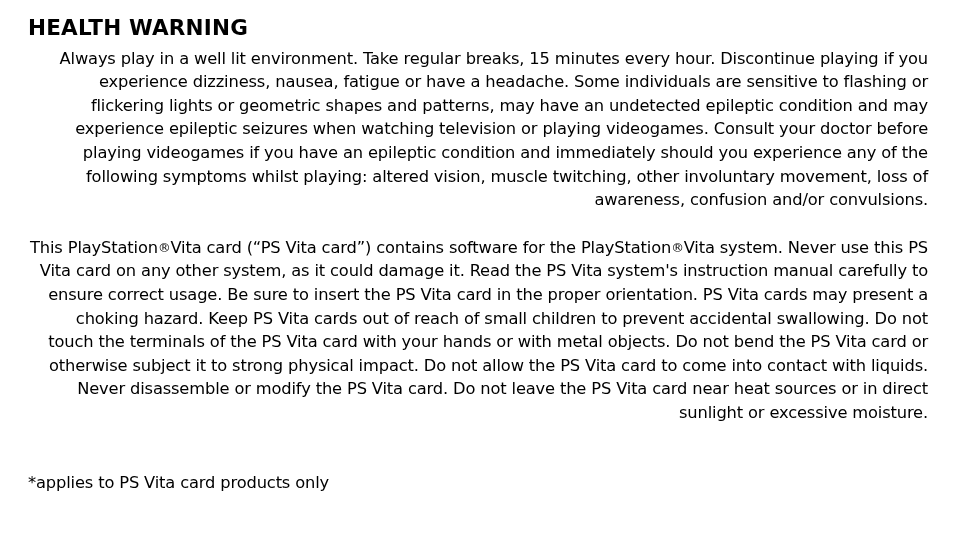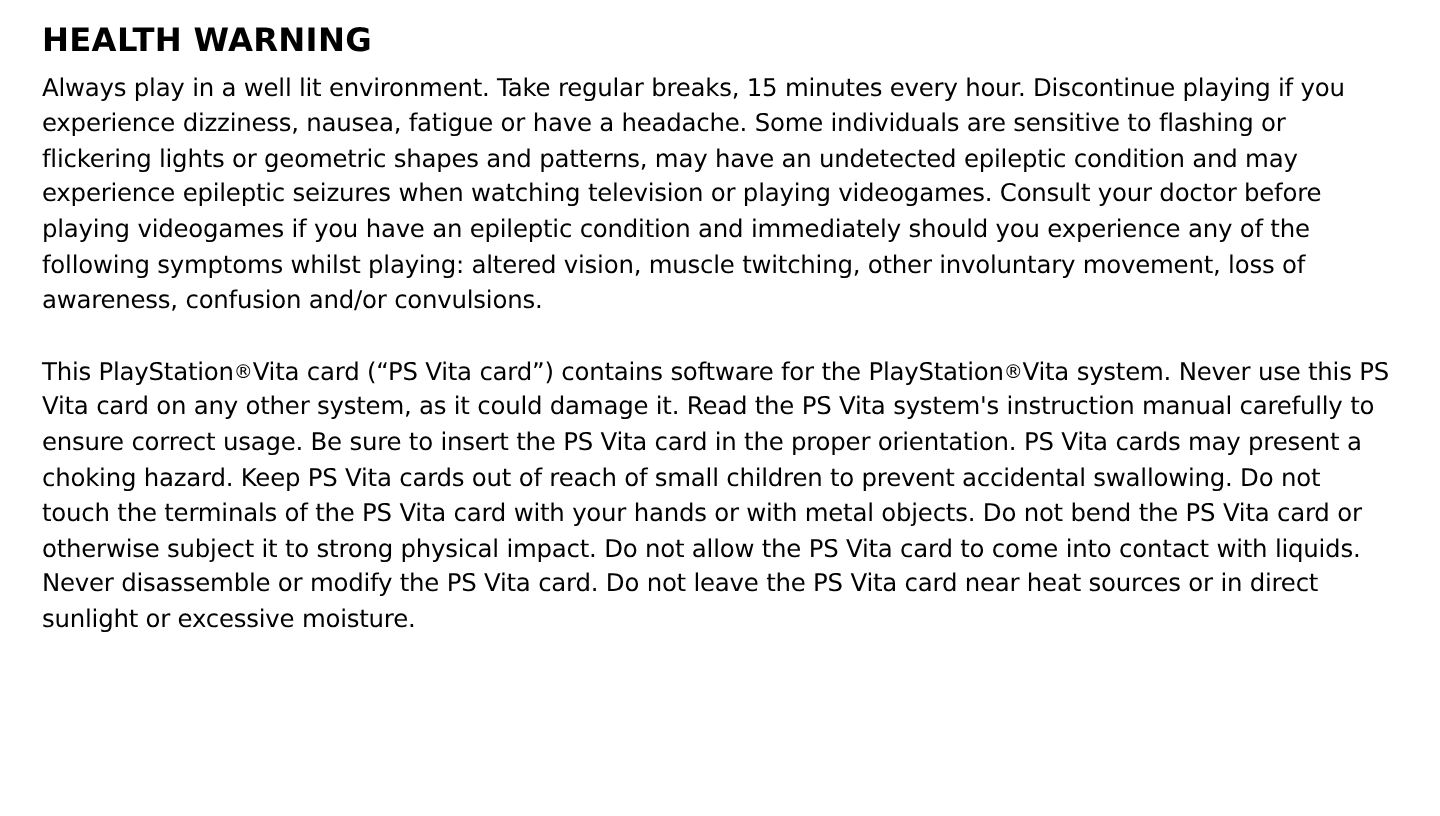--- a/index.html
+++ b/index.html
@@ -29,21 +29,21 @@
     line-height: 1.1;
     margin: 0 0 7px 0;
     color: #000000;
   }
   .section-body {
     font-family: "DejaVu Sans", sans-serif;
     font-size: 16.3px;
     line-height: 23.6px;
     margin: 0;
     color: #000000;
-    text-align: left;
+    text-align: right;
     letter-spacing: -0.15px;
   }
   .section-precautions {
     margin-top: 24px;
   }
   .footnote {
     font-family: "DejaVu Sans", sans-serif;
     font-size: 16.3px;
     line-height: 23.6px;
     margin: 0;
@@ -63,14 +63,15 @@
 
   <div class="section section-health">
     <h1 class="section-heading">HEALTH WARNING</h1>
     <p class="section-body">Always play in a well lit environment. Take regular breaks, 15 minutes every hour. Discontinue playing if you experience dizziness, nausea, fatigue or have a headache. Some individuals are sensitive to flashing or flickering lights or geometric shapes and patterns, may have an undetected epileptic condition and may experience epileptic seizures when watching television or playing videogames. Consult your doctor before playing videogames if you have an epileptic condition and immediately should you experience any of the following symptoms whilst playing: altered vision, muscle twitching, other involuntary movement, loss of awareness, confusion and/or convulsions.</p>
   </div>
 
   <div class="section section-precautions">
     <p class="section-body"><span>This PlayStation</span><span class="reg">®</span><span>Vita card (“PS Vita card”) contains software for the PlayStation</span><span class="reg">®</span><span>Vita system. Never use this PS Vita card on any other system, as it could damage it. Read the PS Vita system's instruction manual carefully to ensure correct usage. Be sure to insert the PS Vita card in the proper orientation. PS Vita cards may present a choking hazard. Keep PS Vita cards out of reach of small children to prevent accidental swallowing. Do not touch the terminals of the PS Vita card with your hands or with metal objects. Do not bend the PS Vita card or otherwise subject it to strong physical impact. Do not allow the PS Vita card to come into contact with liquids. Never disassemble or modify the PS Vita card. Do not leave the PS Vita card near heat sources or in direct sunlight or excessive moisture.</span></p>
   </div>
 
+  <p class="footnote">*applies to PS Vita card products only</p>
 
 </div>
 
 </body></html>

